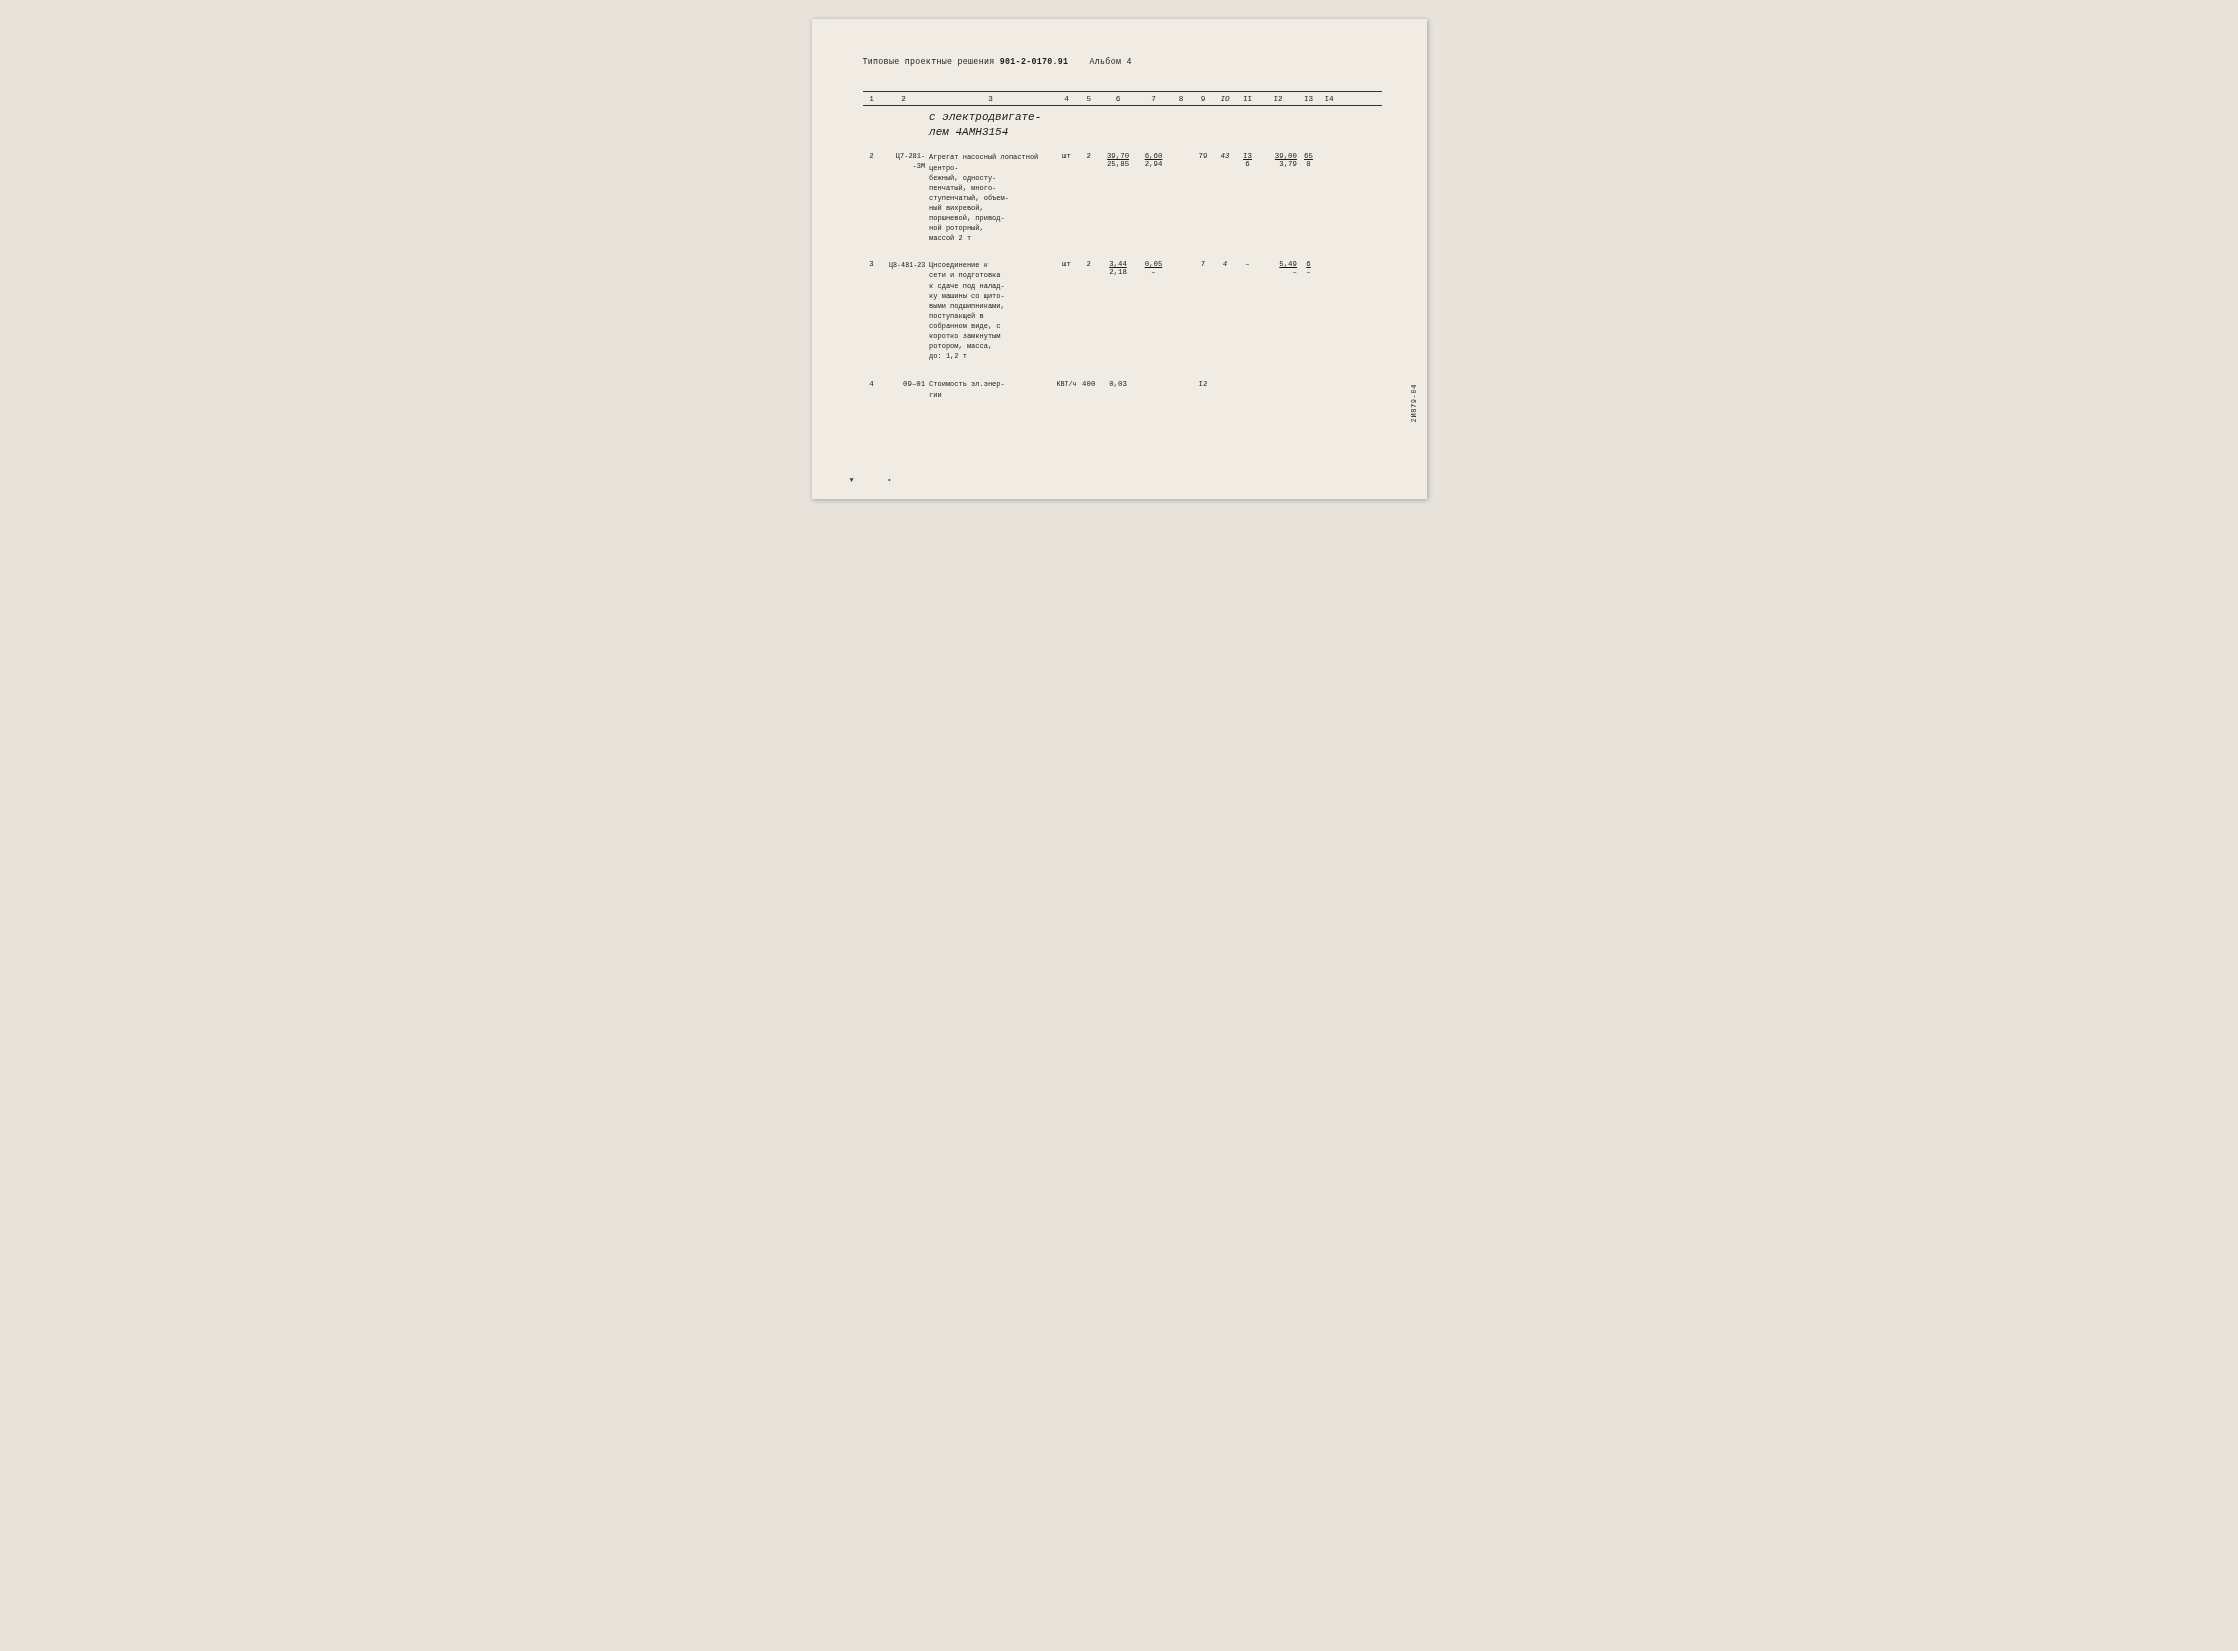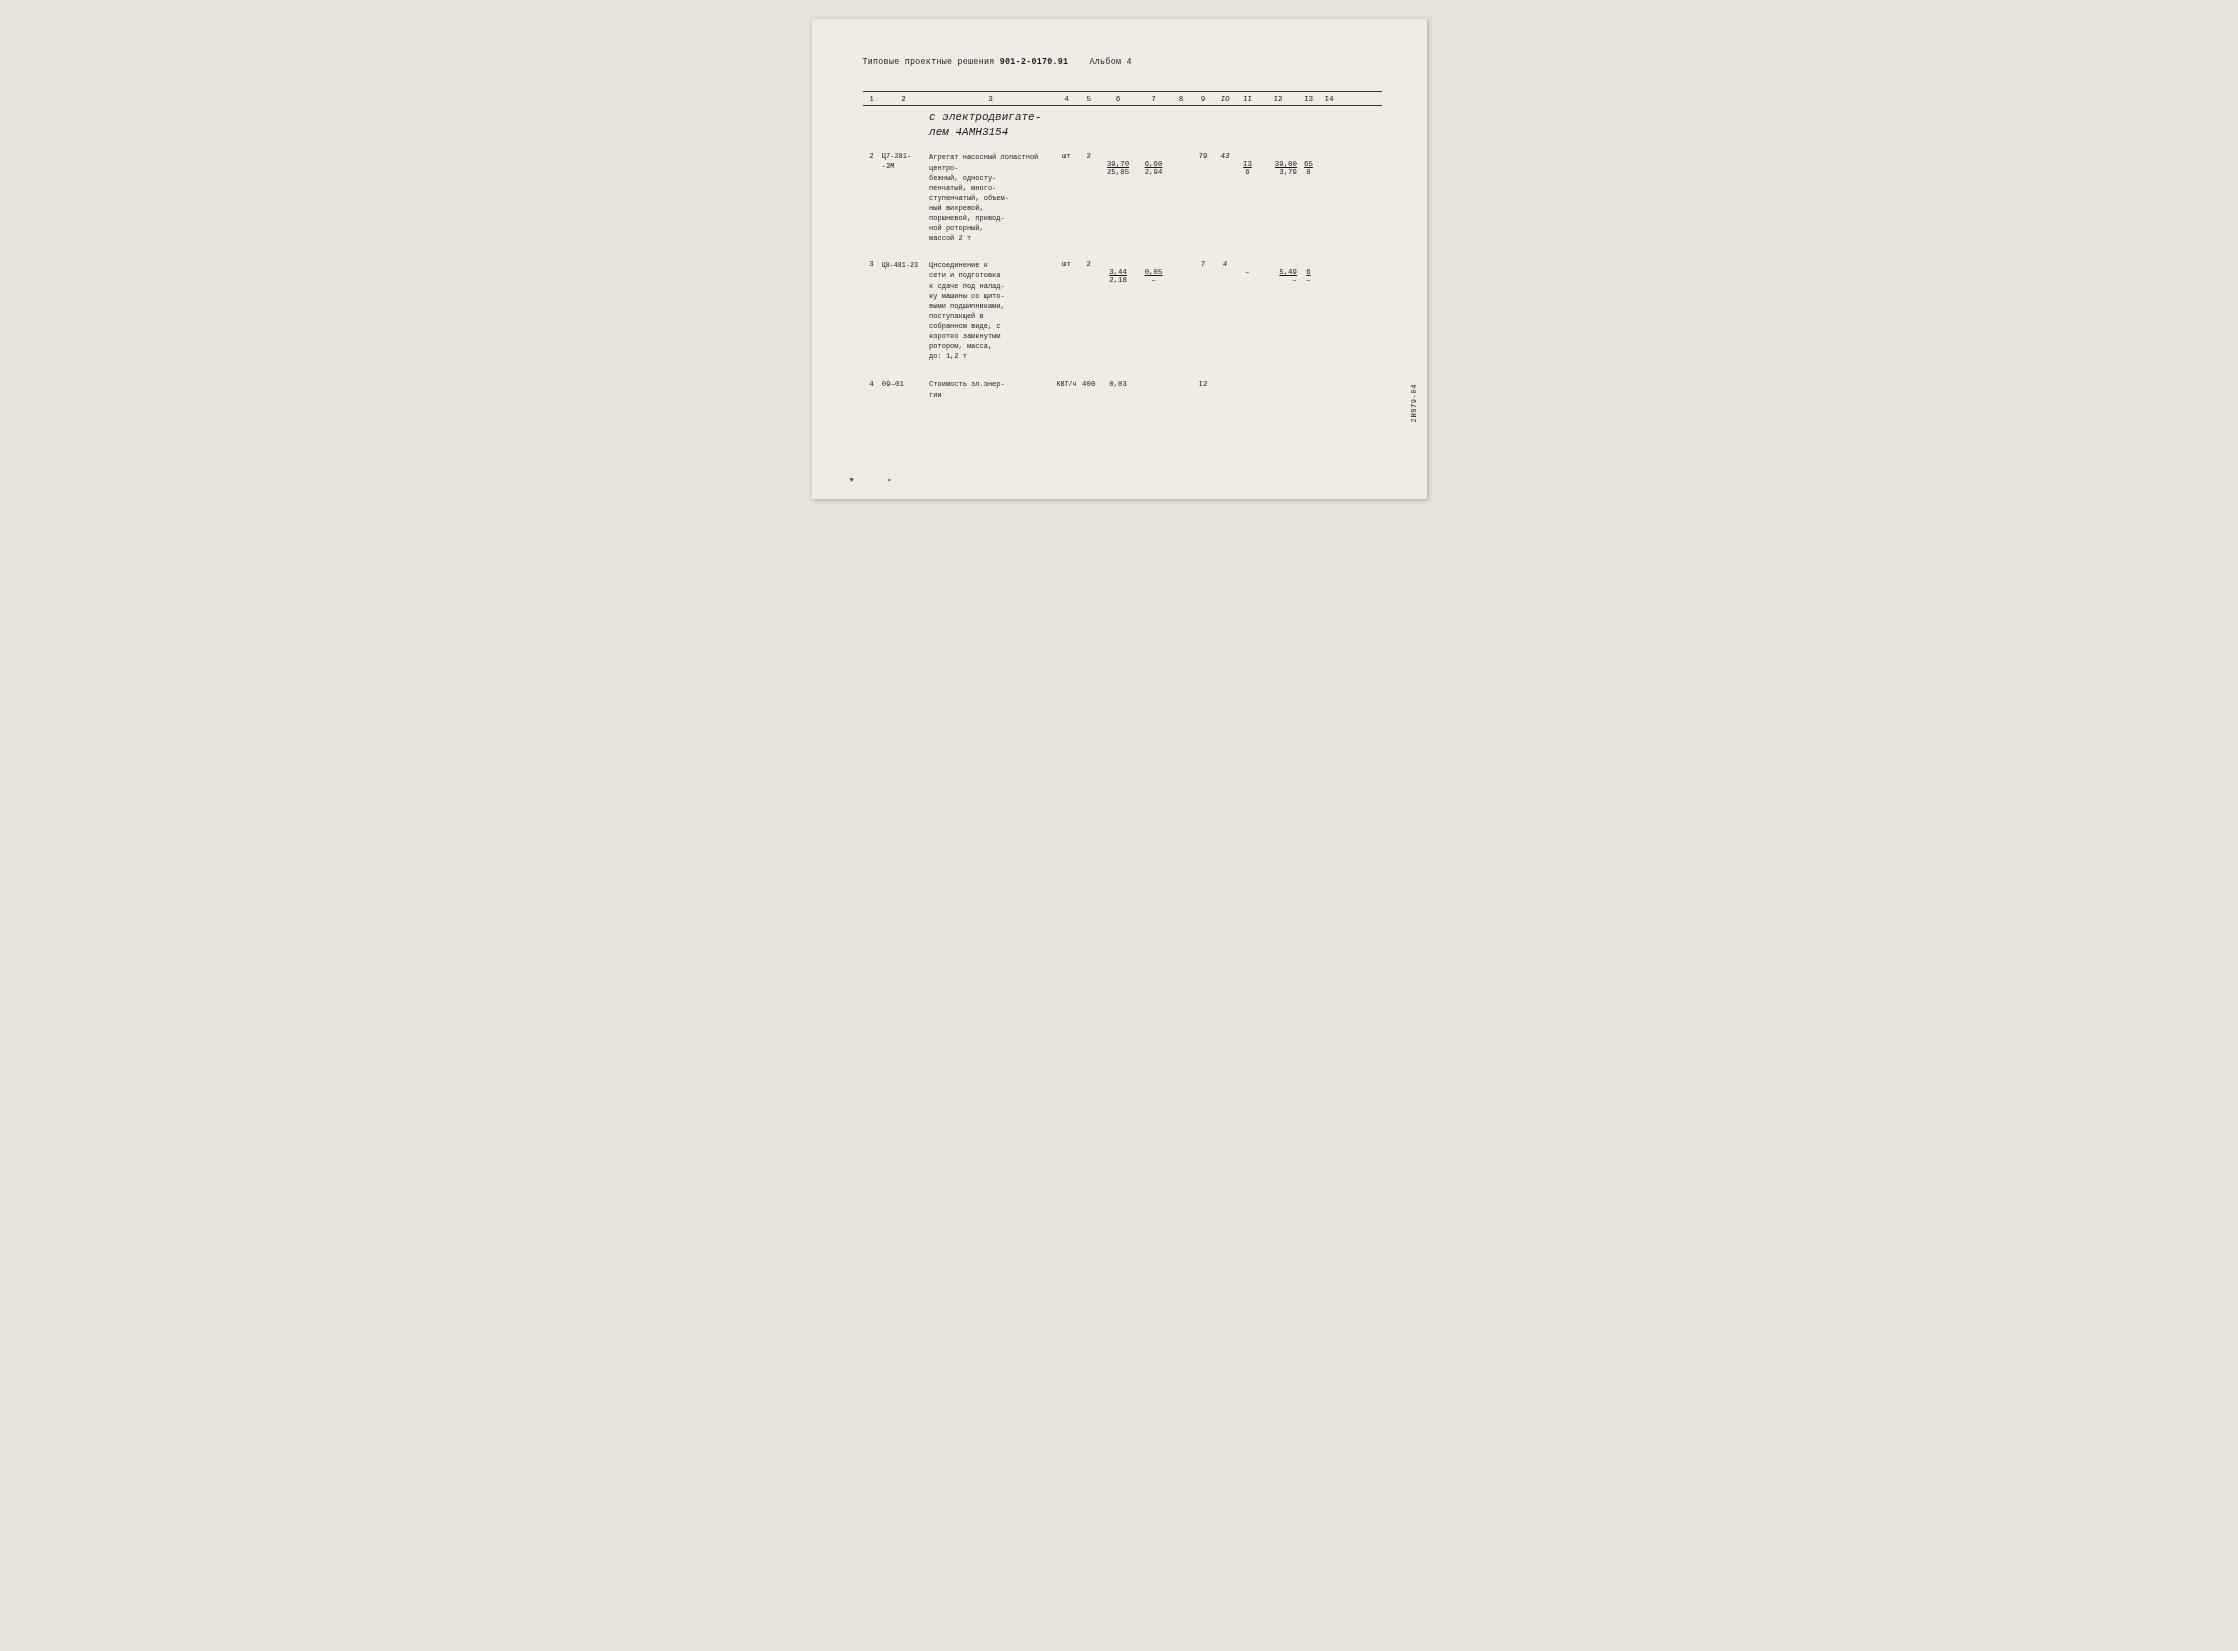--- a/index.html
+++ b/index.html
@@ -65,42 +65,41 @@
       font-family: 'Courier New', Courier, monospace;
       align-items: flex-start;
     }
 
     .data-row + .data-row {
       border-top: none;
     }
 
     
     .c1  { width: 18px;  min-width: 18px; text-align: center; }
-    .c2  { width: 46px;  min-width: 46px; text-align: left; padding: 0 1.3px; }
+    .c2  { width: 46px;  min-width: 46px; text-align: right; padding: 0 1.3px; }
     .c3  { width: 128px; min-width: 128px; padding: 0 2.6px; }
     .c4  { width: 24px;  min-width: 24px; text-align: center; }
     .c5  { width: 20.5px;  min-width: 20.5px; text-align: center; }
     .c6  { width: 38px;  min-width: 38px; text-align: center; }
     .c7  { width: 33px;  min-width: 33px; text-align: center; }
     .c8  { width: 22px;  min-width: 22px; text-align: center; }
     .c9  { width: 22px;  min-width: 22px; text-align: center; }
     .c10 { width: 22px;  min-width: 22px; text-align: center; font-style: italic; }
     .c11 { width: 23px;  min-width: 23px; text-align: center; }
     .c12 { width: 38px;  min-width: 38px; text-align: right; }
     .c13 { width: 23px;  min-width: 23px; text-align: center; }
     .c14 { width: 18px;  min-width: 18px; text-align: center; }
 
     .underline {
       text-decoration: underline;
     }
 
     .cell-multiline {
       display: flex;
       flex-direction: column;
-      margin-top: 8px;
     }
 
     .side-text {
       position: absolute;
       right: 9px;
       bottom: 77px;
       writing-mode: vertical-rl;
       transform: rotate(180deg);
       font-size: 7px;
       font-family: 'Courier New', Courier, monospace;

